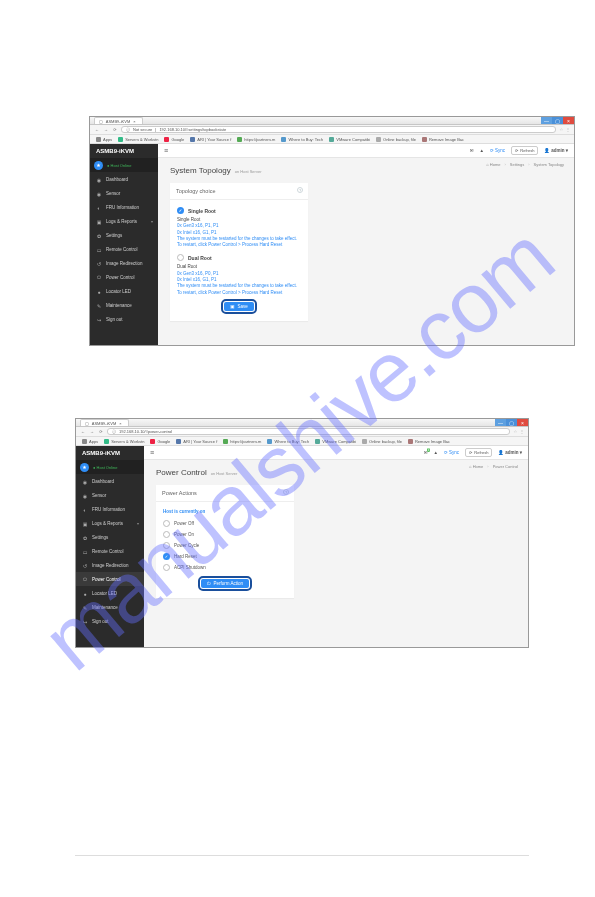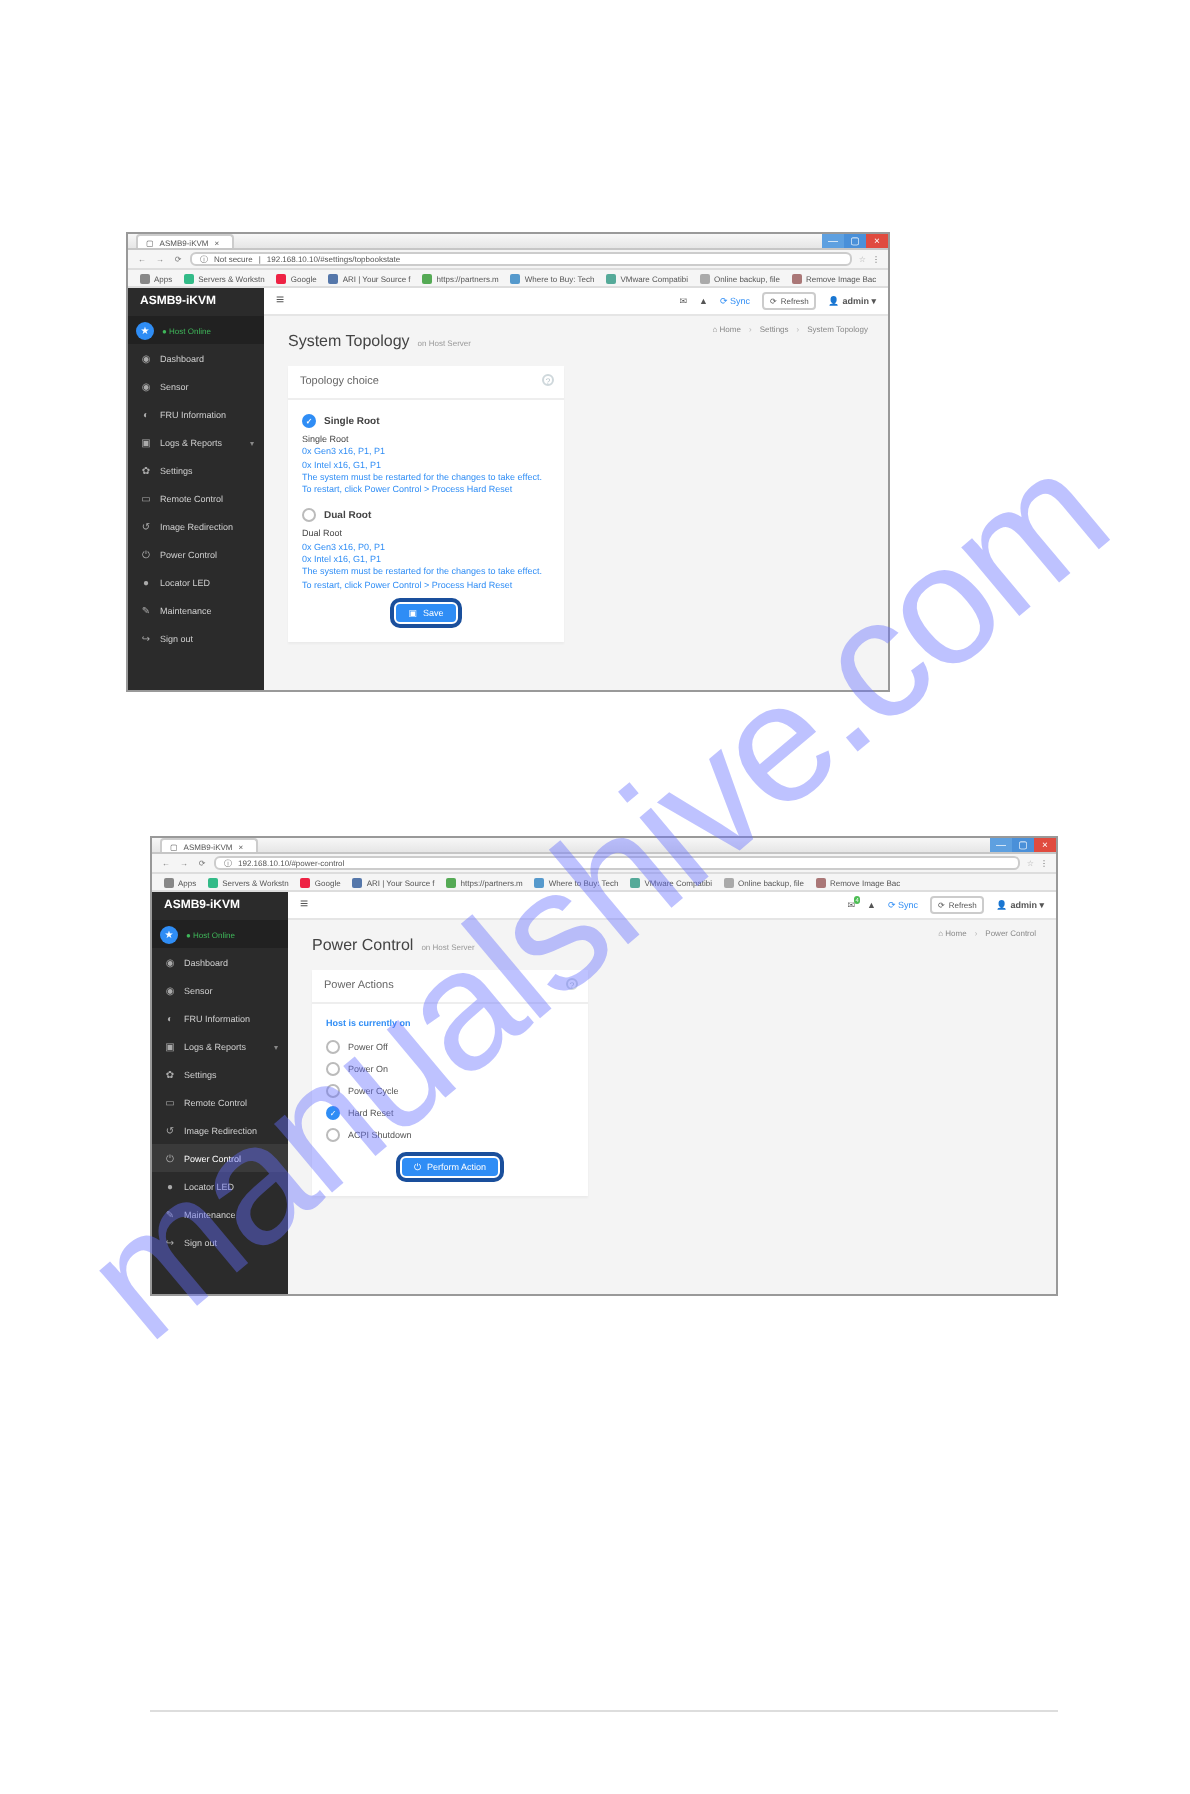--- a/index.html
+++ b/index.html
@@ -24,21 +24,21 @@
     z-index: 999;
     letter-spacing: -2px;
   }
 
   .shot {
     position: absolute;
     border: 1px solid #999;
     background: #fff;
     overflow: hidden;
   }
-  .shot1 { left: 63px; top: 116px; width: 382px; height: 230px; }
+  .shot1 { left: 89px; top: 116px; width: 486px; height: 230px; }
   .shot2 { left: 75px; top: 418px; width: 454px; height: 230px; }
 
   .hr-foot {
     position: absolute;
     left: 75px; top: 855px;
     width: 454px;
     border-top: 1px solid #ddd;
   }
 
   

